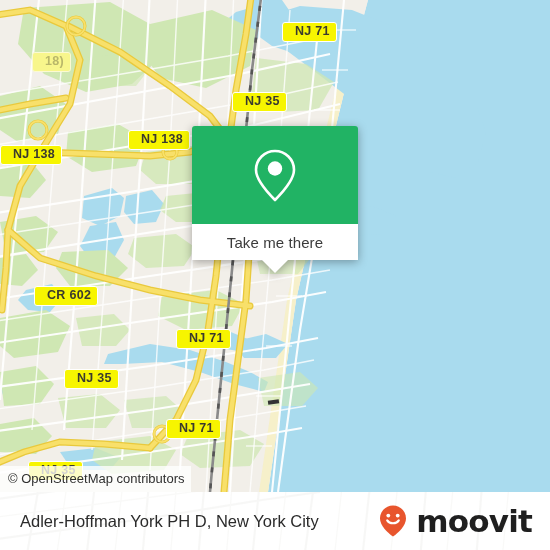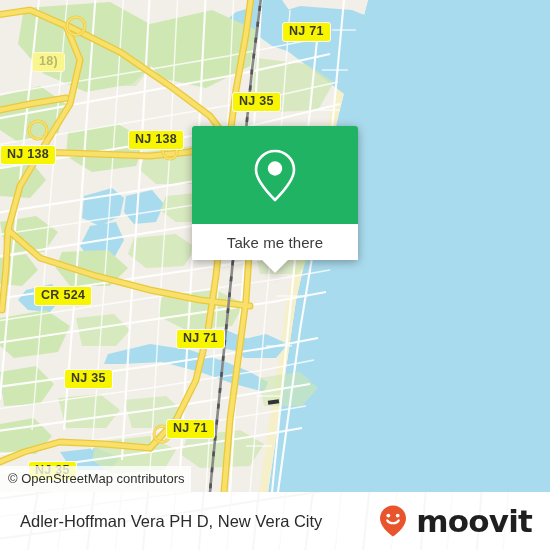--- a/index.html
+++ b/index.html
@@ -17,21 +17,21 @@
   
   .shield{
     position:absolute;
     background:#f7f500;
     border:1.6px solid #ffffff;
     border-radius:3px;
     color:#3a3a2e;
     font-size:12.5px;
     font-weight:bold;
     letter-spacing:.3px;
-    padding:1px 6px 2px 6px;
+    padding:1px 6px 2px 12px;
     line-height:15px;
     white-space:nowrap;
     box-sizing:border-box;
     font-family:"Liberation Sans","DejaVu Sans",sans-serif;
   }
   .shield.faded{background:#f8f68c;color:#b9b76a;border-color:#fbfad2;margin-left:32px;}
 
   
   #card{
     position:absolute;left:192px;top:126px;width:166px;
@@ -250,21 +250,21 @@
         <rect x="268" y="400" width="11" height="4" fill="#333333" transform="rotate(-8 273 402)"></rect>
       </g>
     </svg>
 
     <div id="shields">
         <div class="shield faded" style="left: 0px; top: 52px;">18)</div>
         <div class="shield" style="left: 282px; top: 22px;">NJ 71</div>
         <div class="shield" style="left: 232px; top: 92px;">NJ 35</div>
         <div class="shield" style="left: 128px; top: 130px;">NJ 138</div>
         <div class="shield" style="left: 0px; top: 145px;">NJ 138</div>
-        <div class="shield" style="left: 34px; top: 286px;">CR 524</div>
+        <div class="shield" style="left: 34px; top: 286px;">CR 602</div>
         <div class="shield" style="left: 176px; top: 329px;">NJ 71</div>
         <div class="shield" style="left: 64px; top: 369px;">NJ 35</div>
         <div class="shield" style="left: 166px; top: 419px;">NJ 71</div>
         <div class="shield" style="left: 28px; top: 461px;">NJ 35</div>
       </div>
 
     <div id="card">
       <div id="card-head">
         <svg width="52" height="58" viewBox="0 0 52 58">
           <path d="M26 5 C15.5 5 7 13.4 7 23.8 C7 34.5 19 47 26 54 C33 47 45 34.5 45 23.8 C45 13.4 36.5 5 26 5 Z" fill="none" stroke="#ffffff" stroke-width="2.6" stroke-linejoin="round"></path>
@@ -303,21 +303,21 @@
         <path d="M178,468 L170,560"></path>
           <path d="M234,462 L226,560"></path>
         <path d="M290,456 L278,560"></path>
           <path d="M346,450 L334,560"></path>
         <path d="M402,444 L390,560"></path>
           <path d="M458,438 L446,560"></path>
         <path d="M514,432 L502,560"></path>
       </g>
     </svg>
     <div id="bottom-inner">
-      <div id="place-title">Adler-Hoffman Vera PH D, New Vera City</div>
+      <div id="place-title">Adler-Hoffman York PH D, New York City</div>
       <div id="brand">
         <svg width="30" height="34" viewBox="0 0 30 34">
           <path d="M15 1.5 C7.8 1.5 2 7.2 2 14.2 C2 21.6 9.4 28.5 15 32.5 C20.6 28.5 28 21.6 28 14.2 C28 7.2 22.2 1.5 15 1.5 Z" fill="#e8552d"></path>
           <circle cx="10.3" cy="11.6" r="1.9" fill="#ffffff"></circle>
           <circle cx="19.7" cy="11.6" r="1.9" fill="#ffffff"></circle>
           <path d="M9.2 16.4 C11.4 20.2 18.6 20.2 20.8 16.4" stroke="#ffffff" stroke-width="2.1" fill="none" stroke-linecap="round"></path>
         </svg>
         <span id="brand-word">moovit</span>
       </div>
     </div>

